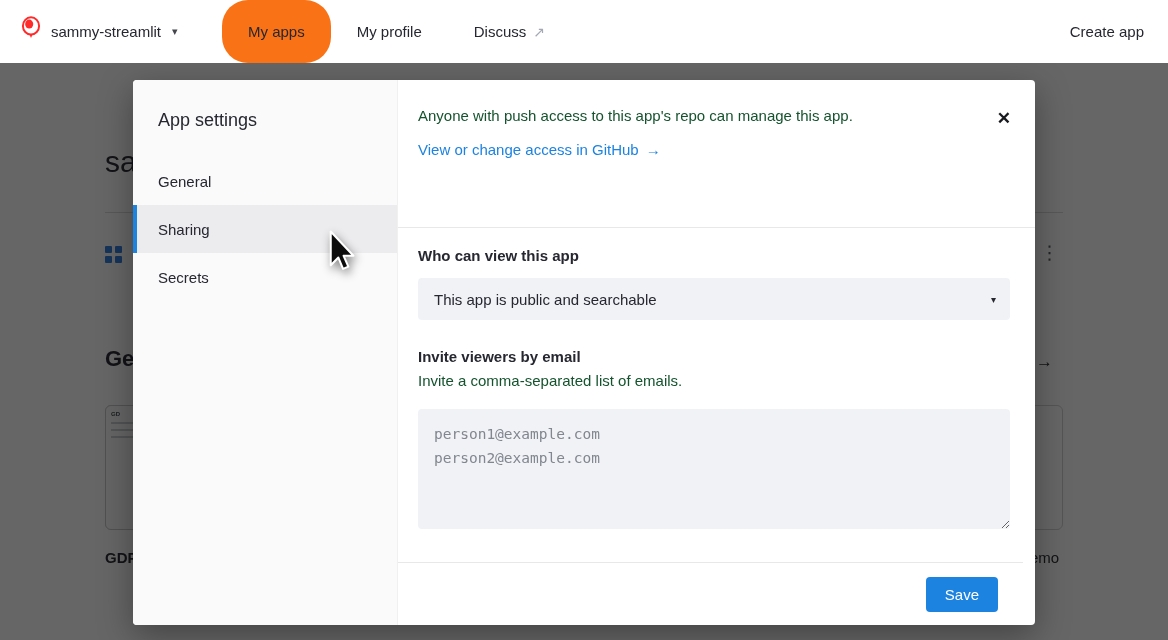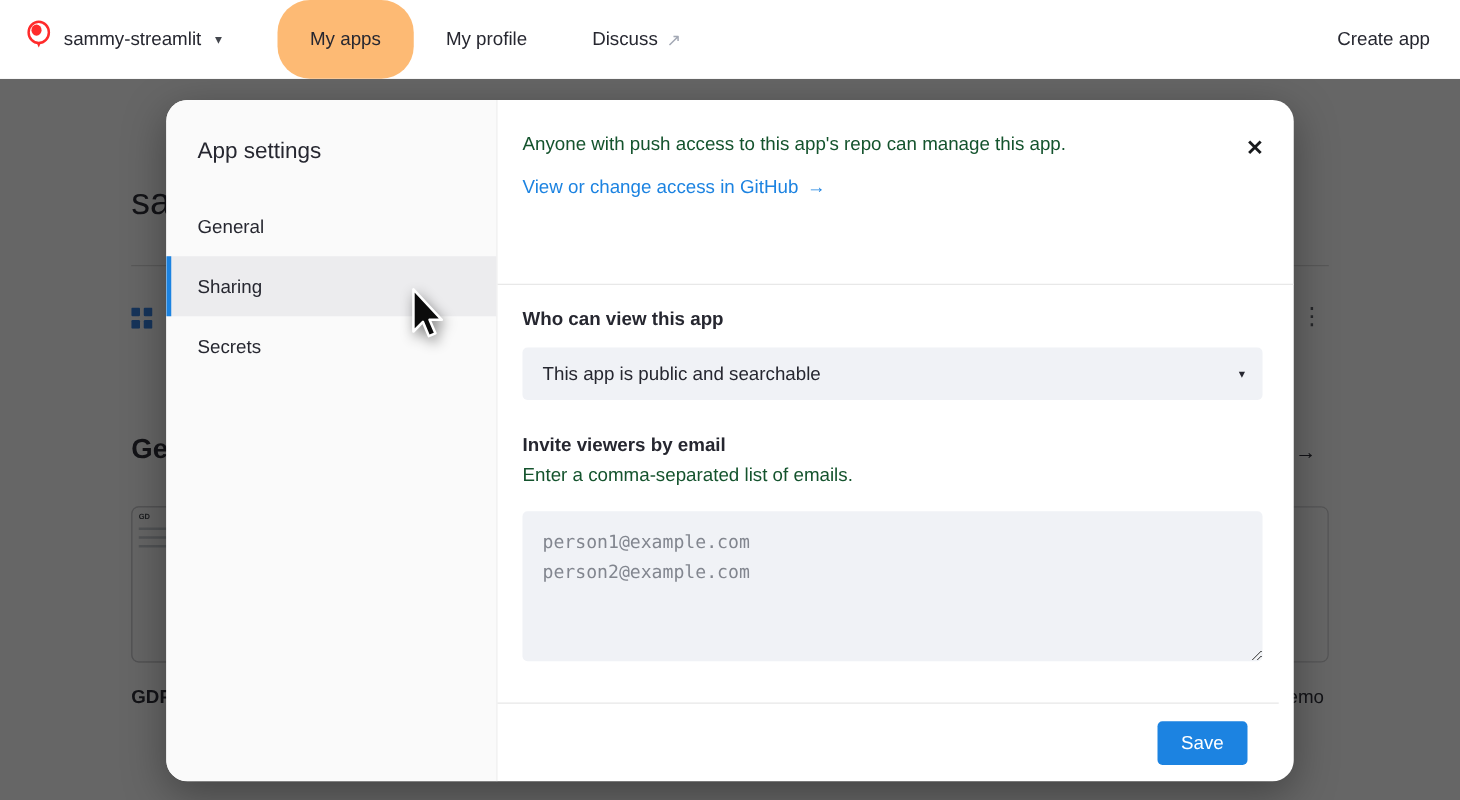--- a/index.html
+++ b/index.html
@@ -9,21 +9,21 @@
 
   
   .header { position:absolute; top:0; left:0; right:0; height:63px; background:#fff;
     display:flex; align-items:center; padding:0 24px 0 20px; z-index:30; }
   .workspace { display:flex; align-items:center; gap:9px; width:202px; cursor:pointer; }
   .workspace .name { font-size:15px; }
   .workspace .chev { font-size:11px; color:#44474e; margin-left:2px; }
   .nav { display:flex; height:63px; }
   .tab { display:flex; align-items:center; padding:0 26px; font-size:15px; color:#262730;
     text-decoration:none; cursor:pointer; }
-  .tab.active { background:#fdba74;border-radius:26px; }
+  .tab.active { background:#f97316;border-radius:26px; }
   .tab .ext { color:#a3a8b4; margin-left:7px; font-size:14px; }
   .spacer { flex:1; }
   .create-app { font-size:15px; color:#262730; cursor:pointer; }
 
   
   .bg-page { position:absolute; top:63px; left:0; right:0; bottom:0; background:#fff; z-index:1; }
   .bg-heading { position:absolute; left:105px; top:82px; font-size:30px; font-weight:400; }
   .bg-div { position:absolute; left:105px; width:958px; border-top:1px solid #d9d9d9; }
   .bg-grid { position:absolute; left:105px; top:183px; }
   .bg-kebab { position:absolute; left:1040px; top:178px; font-size:19px; color:#55585f; }
@@ -36,21 +36,21 @@
   .bg-minicard .t { font-size:6px; font-weight:700; color:#3c3f45; }
   .bg-minicard .l { height:2px; background:#c9ccd2; margin-top:5px; width:70%; }
   .bg-caption { position:absolute; left:105px; top:486px; font-size:15px; font-weight:600; }
   .bg-caption-right { position:absolute; left:1030px; top:486px; font-size:15px; }
 
   .overlay { position:absolute; top:63px; left:0; right:0; bottom:0;
     background:rgba(8,8,8,0.62); z-index:10; }
 
   
   .modal { position:absolute; left:133px; top:80px; width:902px; height:545px; background:#fff;
-    border-radius:17px; box-shadow:0 10px 34px rgba(0,0,0,0.35); display:flex; overflow:hidden; z-index:20; }
+    border-radius:4px; box-shadow:0 10px 34px rgba(0,0,0,0.35); display:flex; overflow:hidden; z-index:20; }
   .side { width:265px; background:#fafafa; border-right:1px solid #f0f0f0; flex-shrink:0; }
   .side-title { padding:30px 25px 26px; font-size:18px; font-weight:500; }
   .side-item { height:48px; display:flex; align-items:center; padding-left:21px;
     border-left:4px solid transparent; font-size:15px; cursor:pointer; }
   .side-item.active { background:#ececee; border-left-color:#1c83e1; }
 
   .content { flex:1; position:relative; }
   .sec-manage { position:relative; height:147px; padding:27px 60px 0 20px; }
   .sec-title { font-size:15px; font-weight:700; margin-bottom:9px; }
   .sec-sub { font-size:15px; color:#14532d; margin-bottom:17px; }
@@ -156,21 +156,21 @@
 
       <div class="divider"></div>
 
       <div class="sec-view">
         <div class="sec-title">Who can view this app</div>
         <div class="select-box">
           <span>This app is public and searchable</span>
           <span class="caret">▾</span>
         </div>
         <div class="sec-title" style="margin-bottom:7px;">Invite viewers by email</div>
-        <div class="sec-sub invite-sub">Enter a comma-separated list of emails.</div>
+        <div class="sec-sub invite-sub">Invite a comma-separated list of emails.</div>
         <textarea class="email-area" placeholder="person1@example.com
 person2@example.com" style=""></textarea>
       </div>
 
       <div class="modal-footer">
         <button class="save-btn">Save</button>
       </div>
     </div>
   </div>
 

